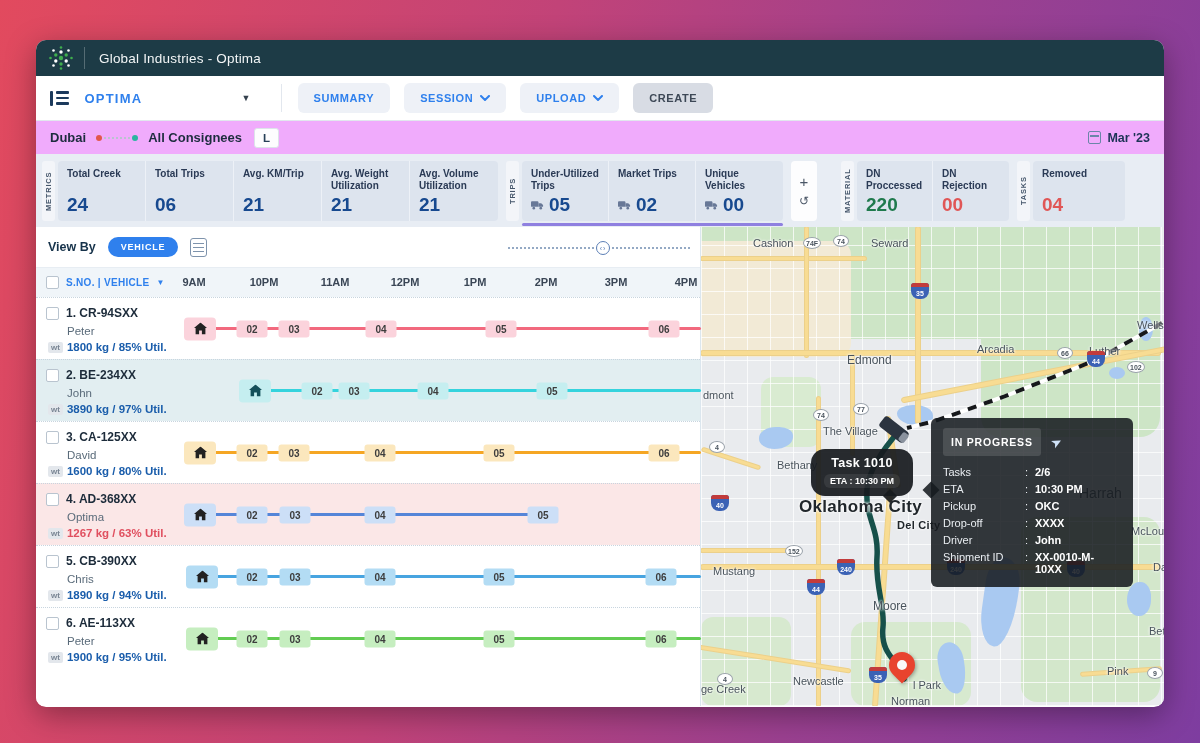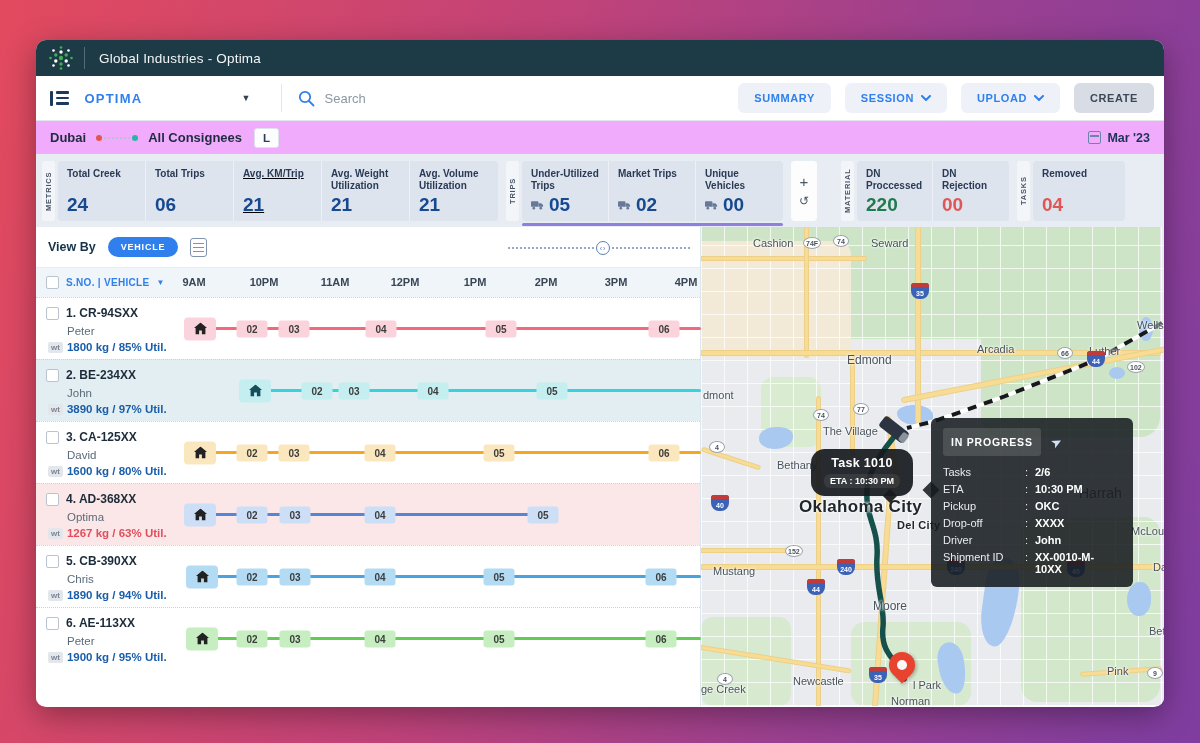--- a/index.html
+++ b/index.html
@@ -163,27 +163,20 @@
           <i></i>
           <i></i>
           <i></i>
         </span>
     </div>
     <div class="app-select">
       <span class="name">OPTIMA</span>
       <span class="chev">▼</span>
     </div>
     <div class="tool-divider"></div>
-    <div class="search-box">
-      <svg width="17" height="17" viewBox="0 0 17 17">
-        <circle cx="7" cy="7" r="5.2" fill="none" stroke="#2f80ed" stroke-width="1.8"></circle>
-        <line x1="11" y1="11" x2="15.5" y2="15.5" stroke="#2f80ed" stroke-width="1.8" stroke-linecap="round"></line>
-      </svg>
-      <input type="text" placeholder="Search" style="">
-    </div>
     <div class="toolbar-buttons">
       <button class="tbtn">
         <span>SUMMARY</span>
       </button>
       <button class="tbtn">
         <span>SESSION</span>
         <svg width="10" height="6" viewBox="0 0 10 6">
             <path d="M1 1l4 4 4-4" fill="none" stroke="#2f80ed" stroke-width="2" stroke-linecap="round"></path>
           </svg>
       </button>
@@ -221,21 +214,21 @@
             <div class="val">
               <span>24</span>
             </div>
           </div>
           <div class="mcard" style="width: 88px;">
             <div class="lbl">Total Trips</div>
             <div class="val">
               <span>06</span>
             </div>
           </div>
-          <div class="mcard" style="width: 88px; text-decoration: underline;">
+          <div class="mcard" style="width: 88px;">
             <div class="lbl">Avg. KM/Trip</div>
             <div class="val">
               <span>21</span>
             </div>
           </div>
           <div class="mcard" style="width: 88px;">
             <div class="lbl">Avg. Weight Utilization</div>
             <div class="val">
               <span>21</span>
             </div>

